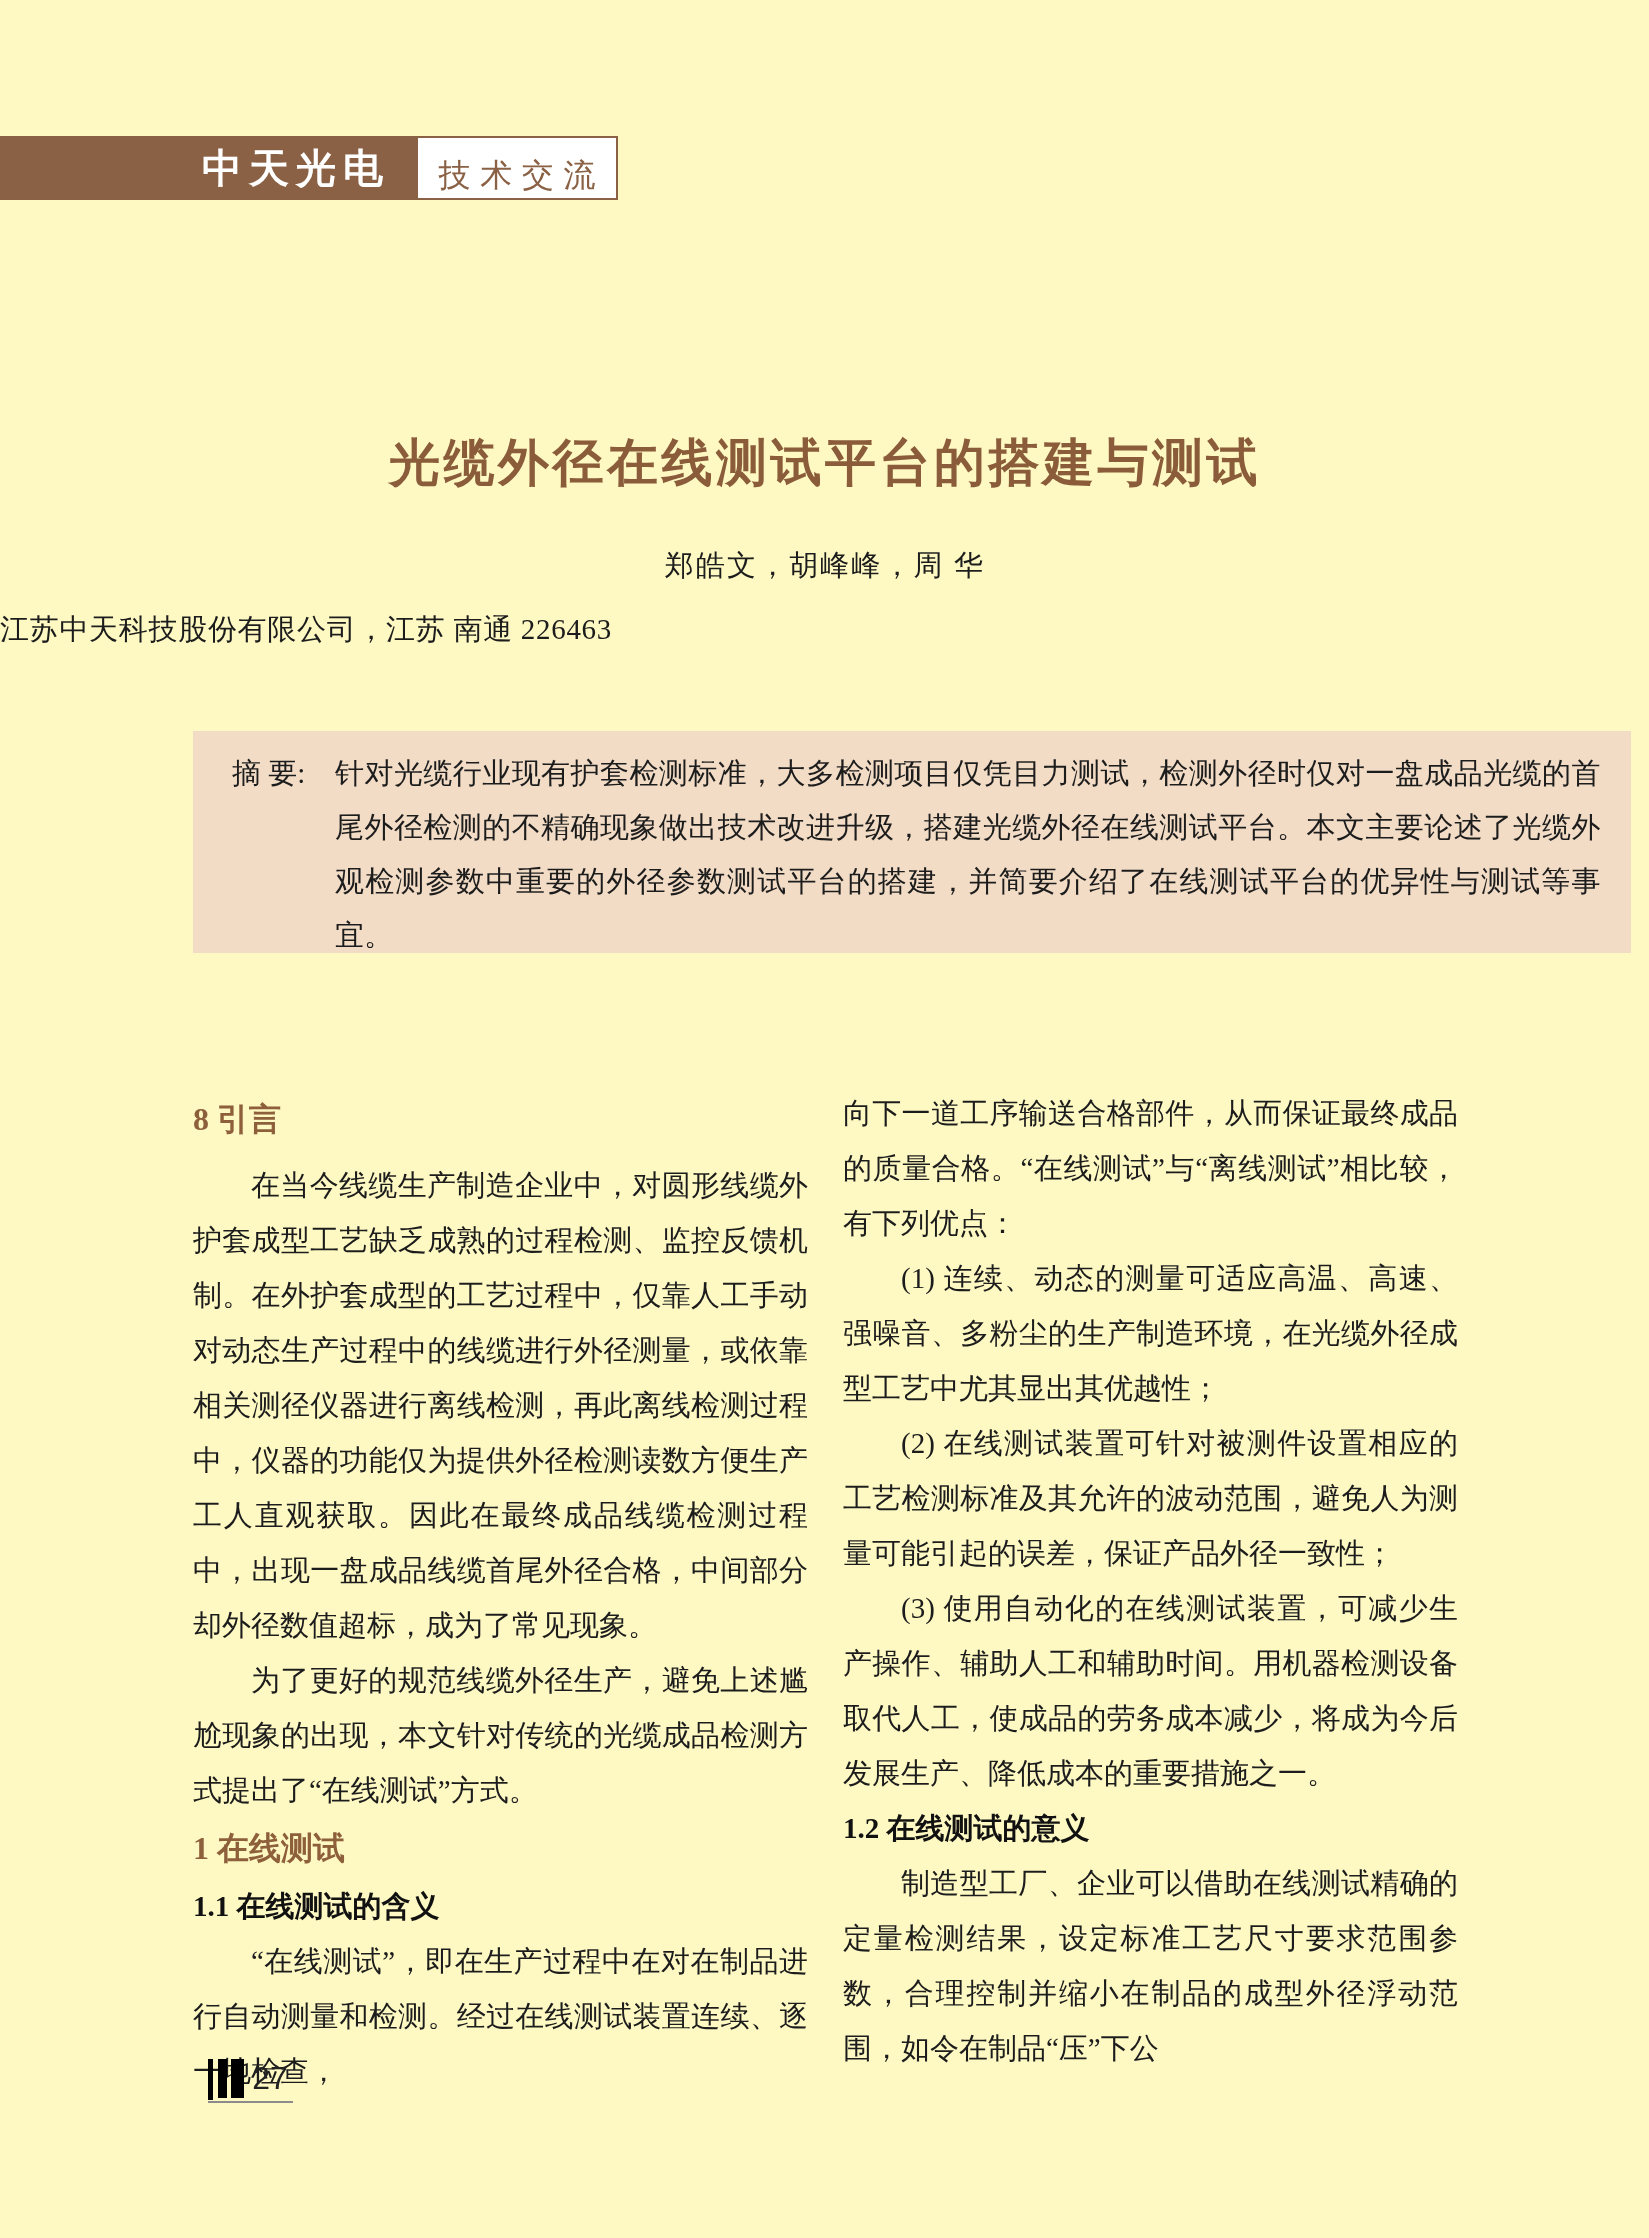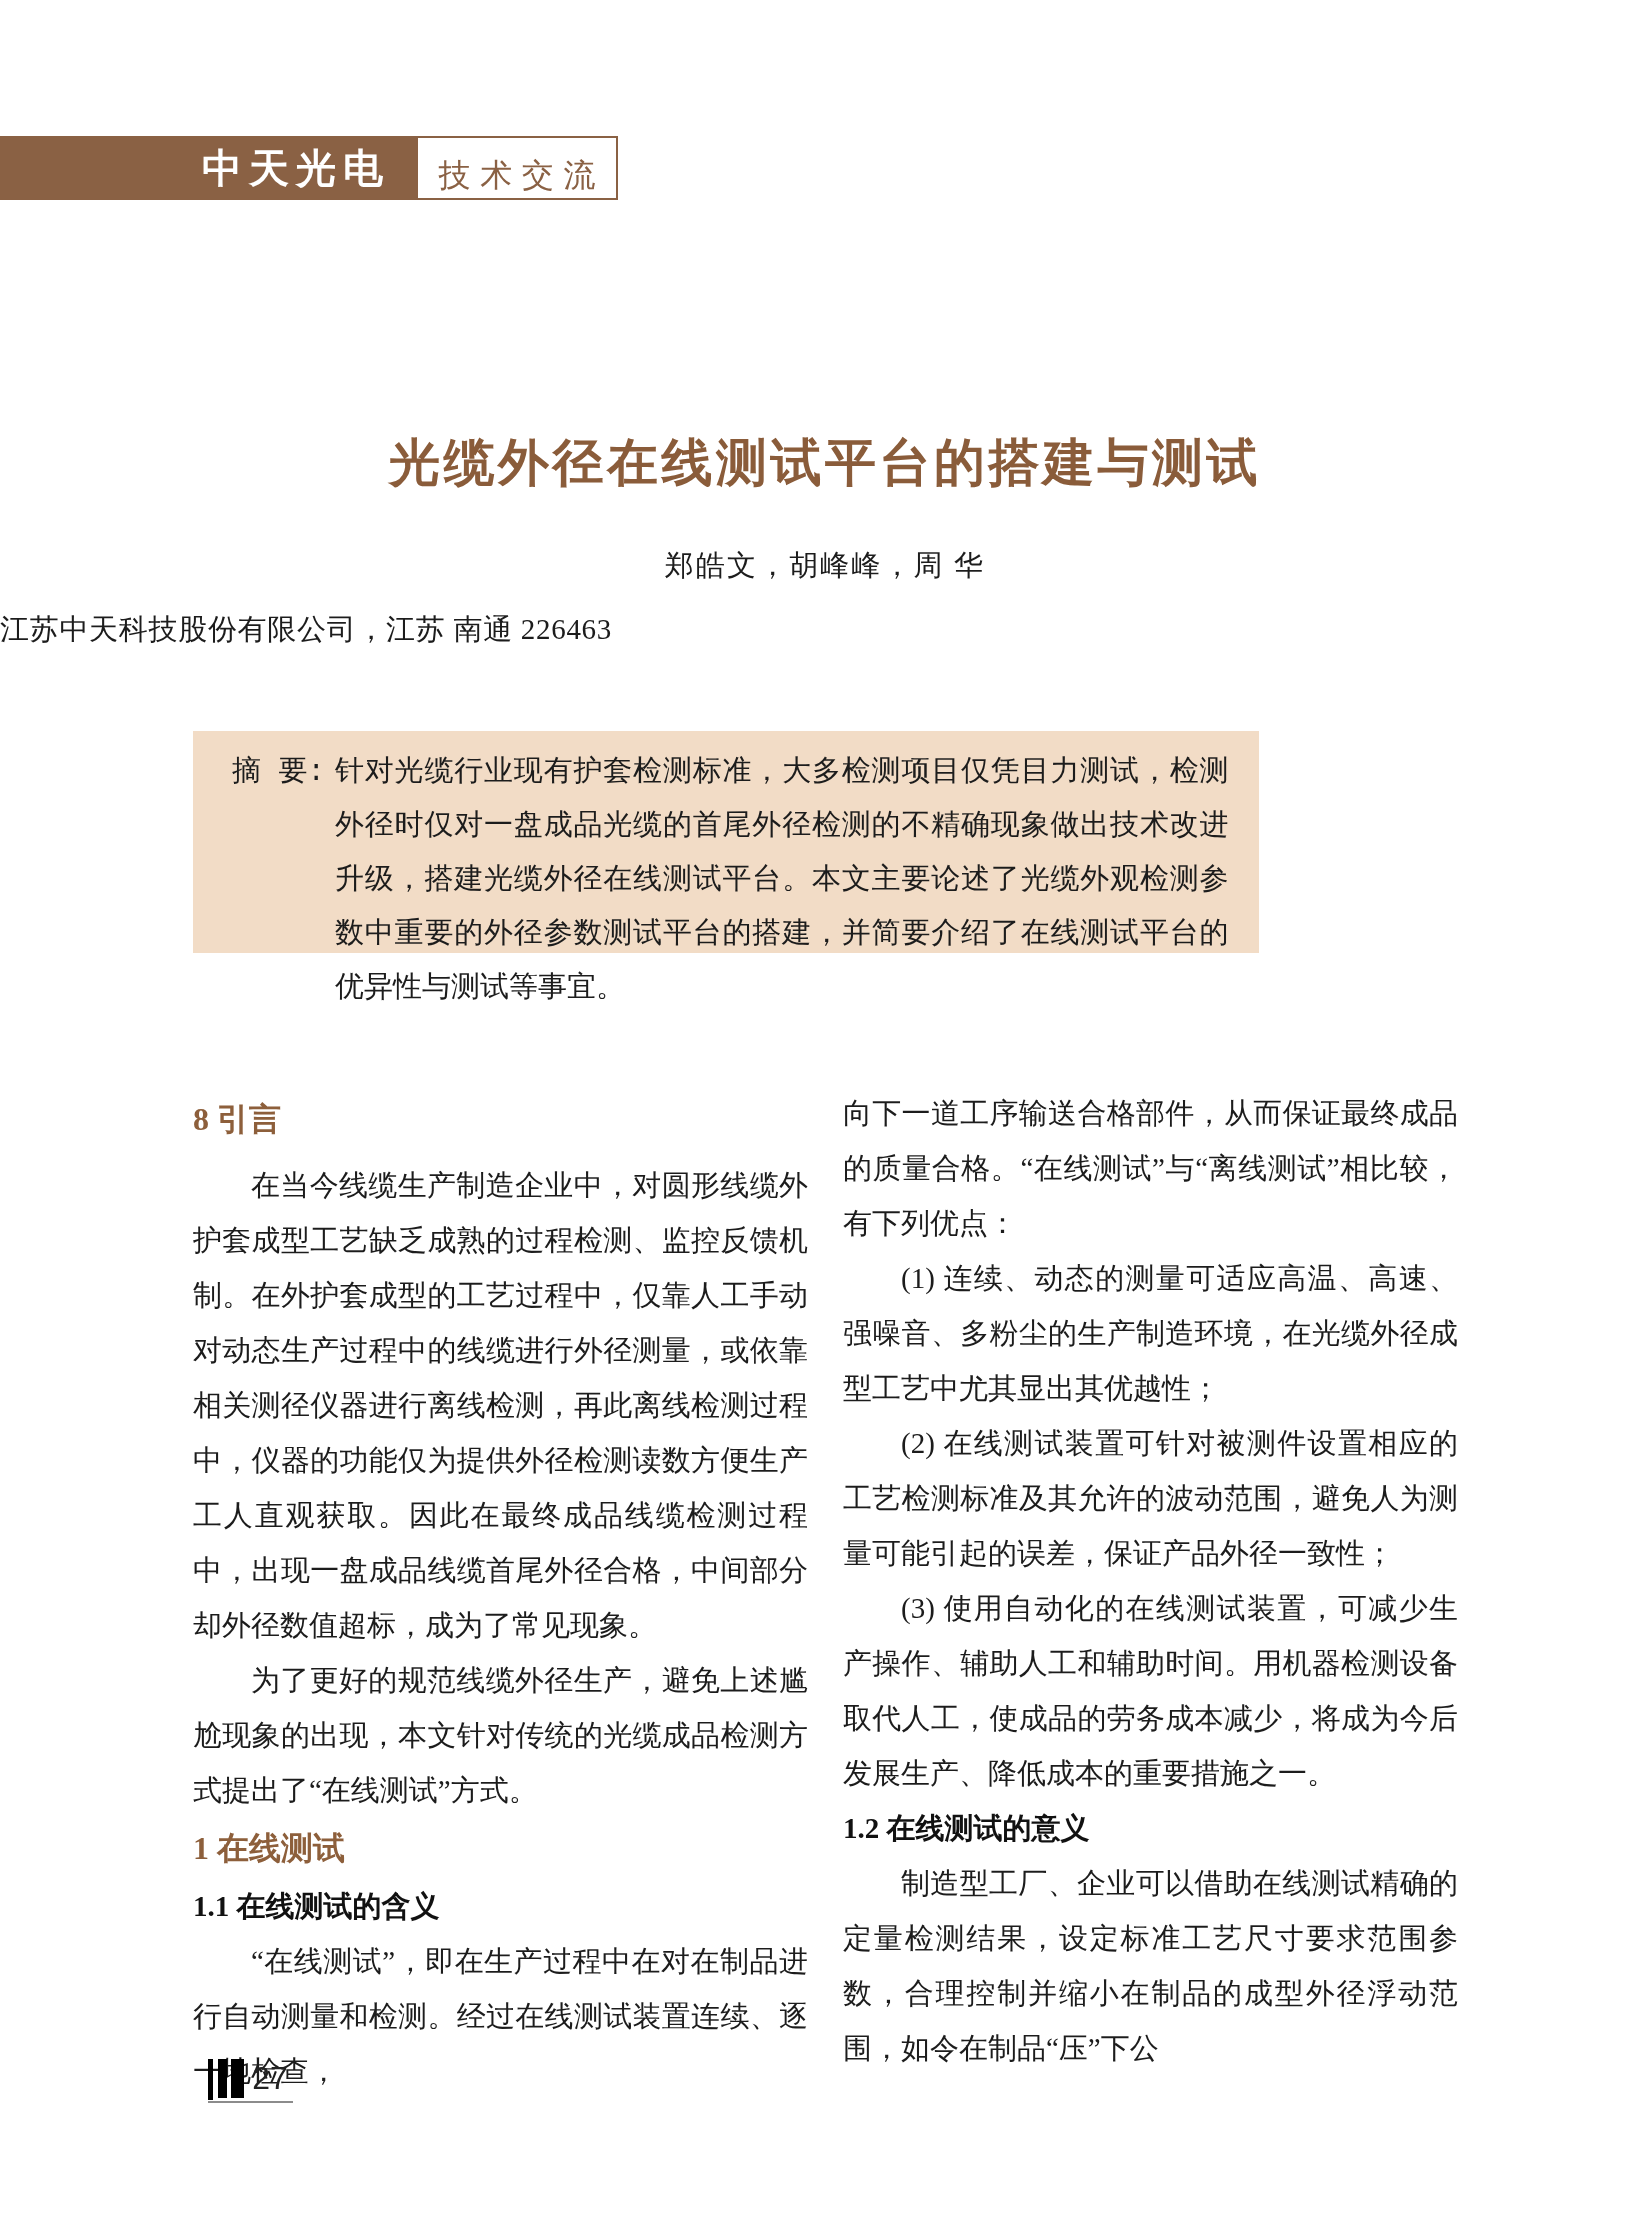--- a/index.html
+++ b/index.html
@@ -1,19 +1,19 @@
 <!DOCTYPE html>
 <html style="font-size:11px"><head>
 <meta charset="utf-8">
 <style>
   html,body{margin:0;padding:0;background:#e8e8e8;}
   .page{
     position:relative;
     width:1650px;height:2239px;
-    background:#ffffff;
+    background:#fef9c3;
     font-family:"Liberation Serif","DejaVu Serif",serif;
     color:#1c1c1c;
     overflow:hidden;
   }
   
   .header-bar{
     position:absolute;left:0;top:136px;width:416px;height:64px;
     background:#8a6144;
   }
   .logo{
@@ -43,24 +43,24 @@
     text-align:center;font-size:29px;line-height:36px;letter-spacing:2.1px;
     white-space:nowrap;
   }
   .affiliation{
     position:absolute;left:0;top:611px;width:100%;
     text-align:left;font-size:29px;line-height:36px;letter-spacing:0.7px;
     white-space:nowrap;
   }
   
   .abstract-box{
-    position:absolute;left:193px;top:731px;width:1066px;height:222px;
+    position:absolute;left:193px;top:731px;width:1438px;height:222px;
     box-sizing:border-box;background:#f2dcc6;
     padding:14.6px 30.5px 0 39px;
-    font-size:29px;line-height:54px;font-family:Liberation Mono, monospace;
+    font-size:29px;line-height:54px;
   }
   .abs-row{display:flex;align-items:flex-start;}
   .abs-label{flex:0 0 103px;white-space:nowrap;}
   .abs-content{flex:1 1 auto;text-align:justify;}
   
   .col{
     position:absolute;width:615px;
     font-size:29px;line-height:55px;
   }
   .col-left{left:193px;top:1089px;}

